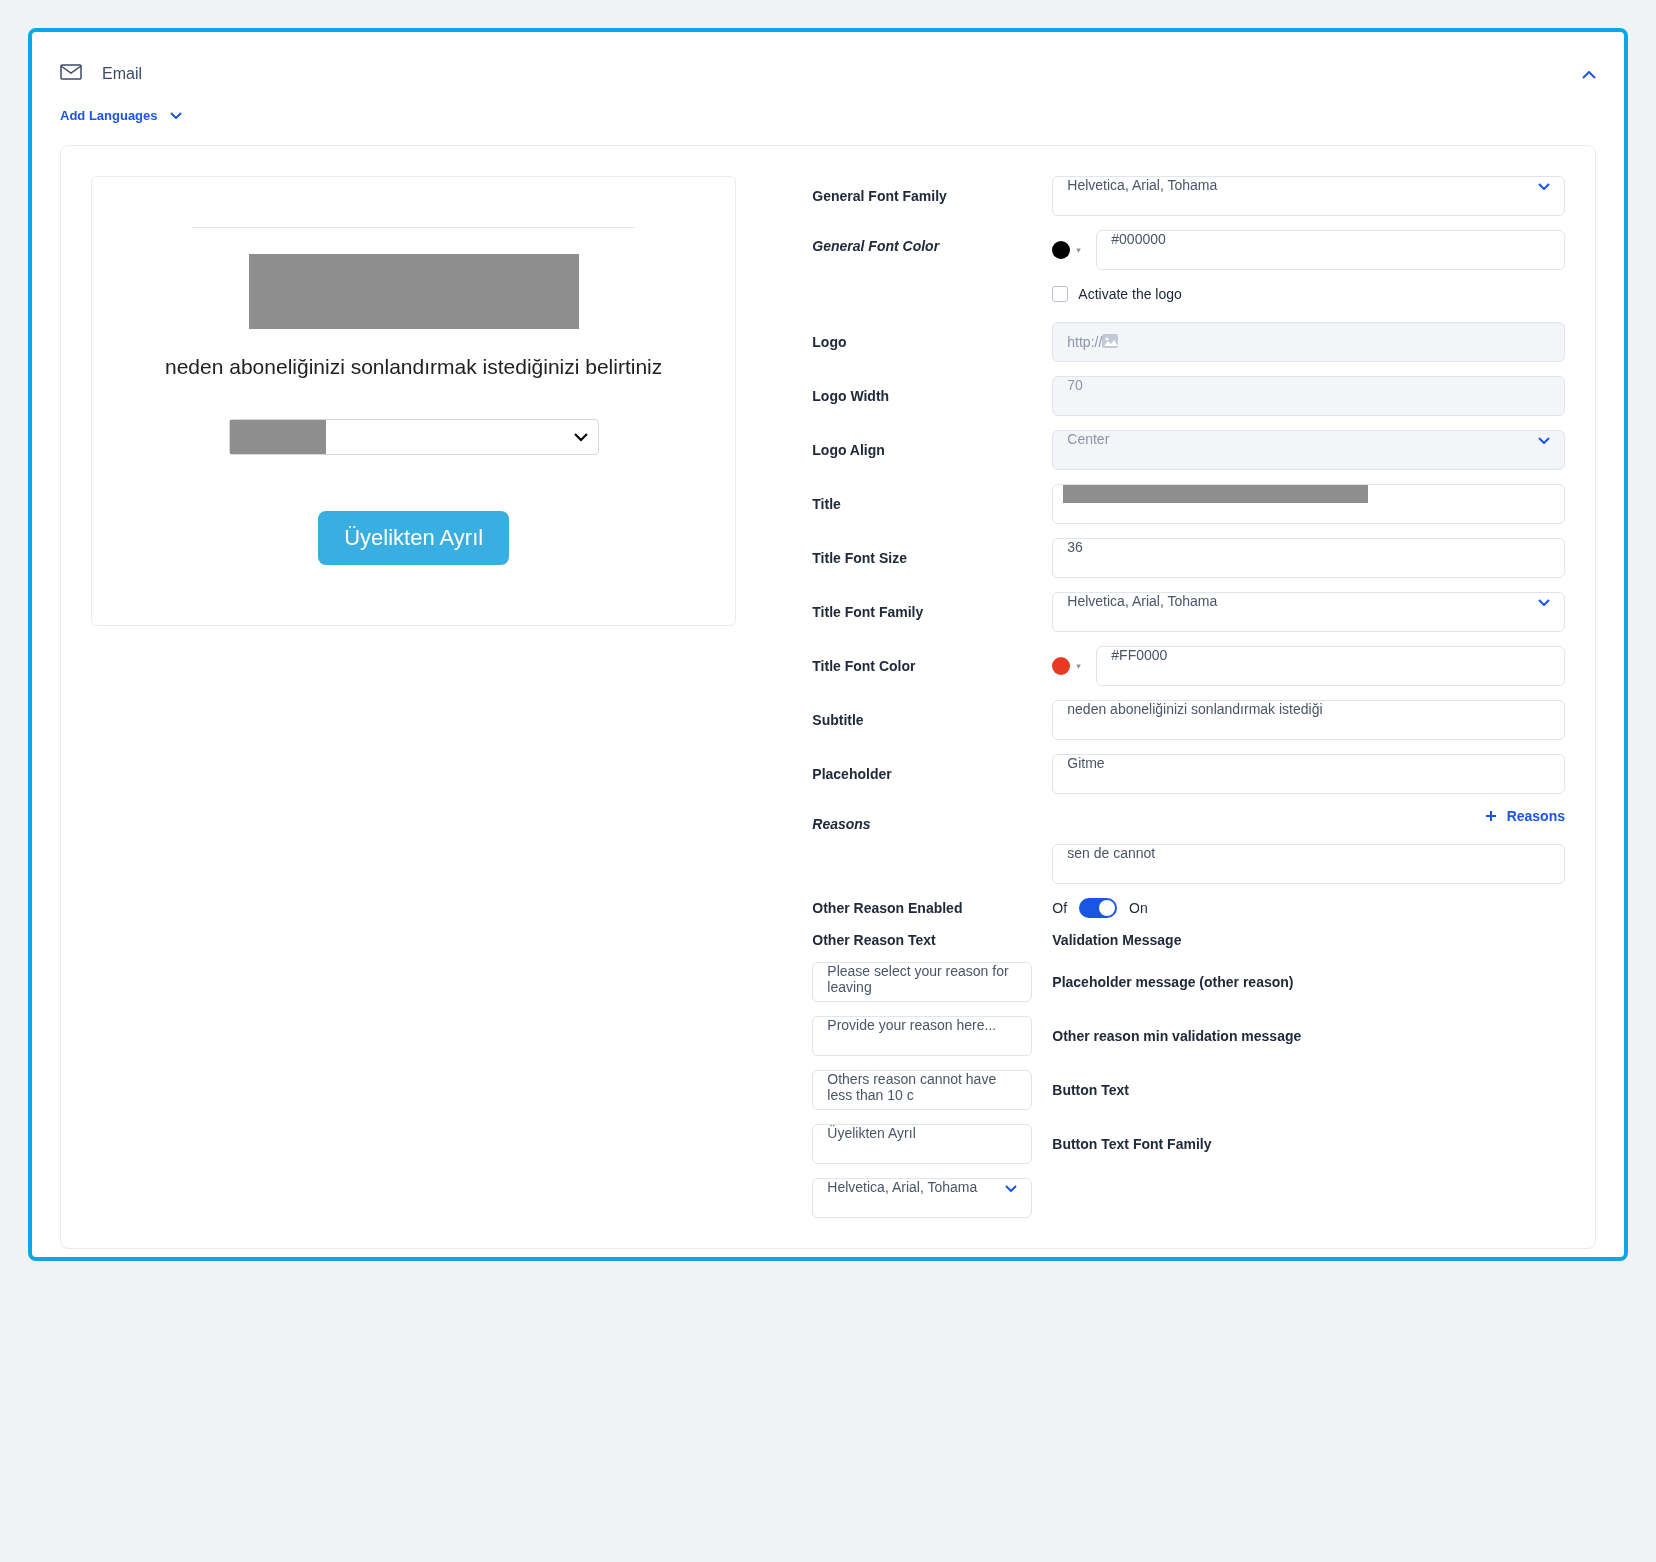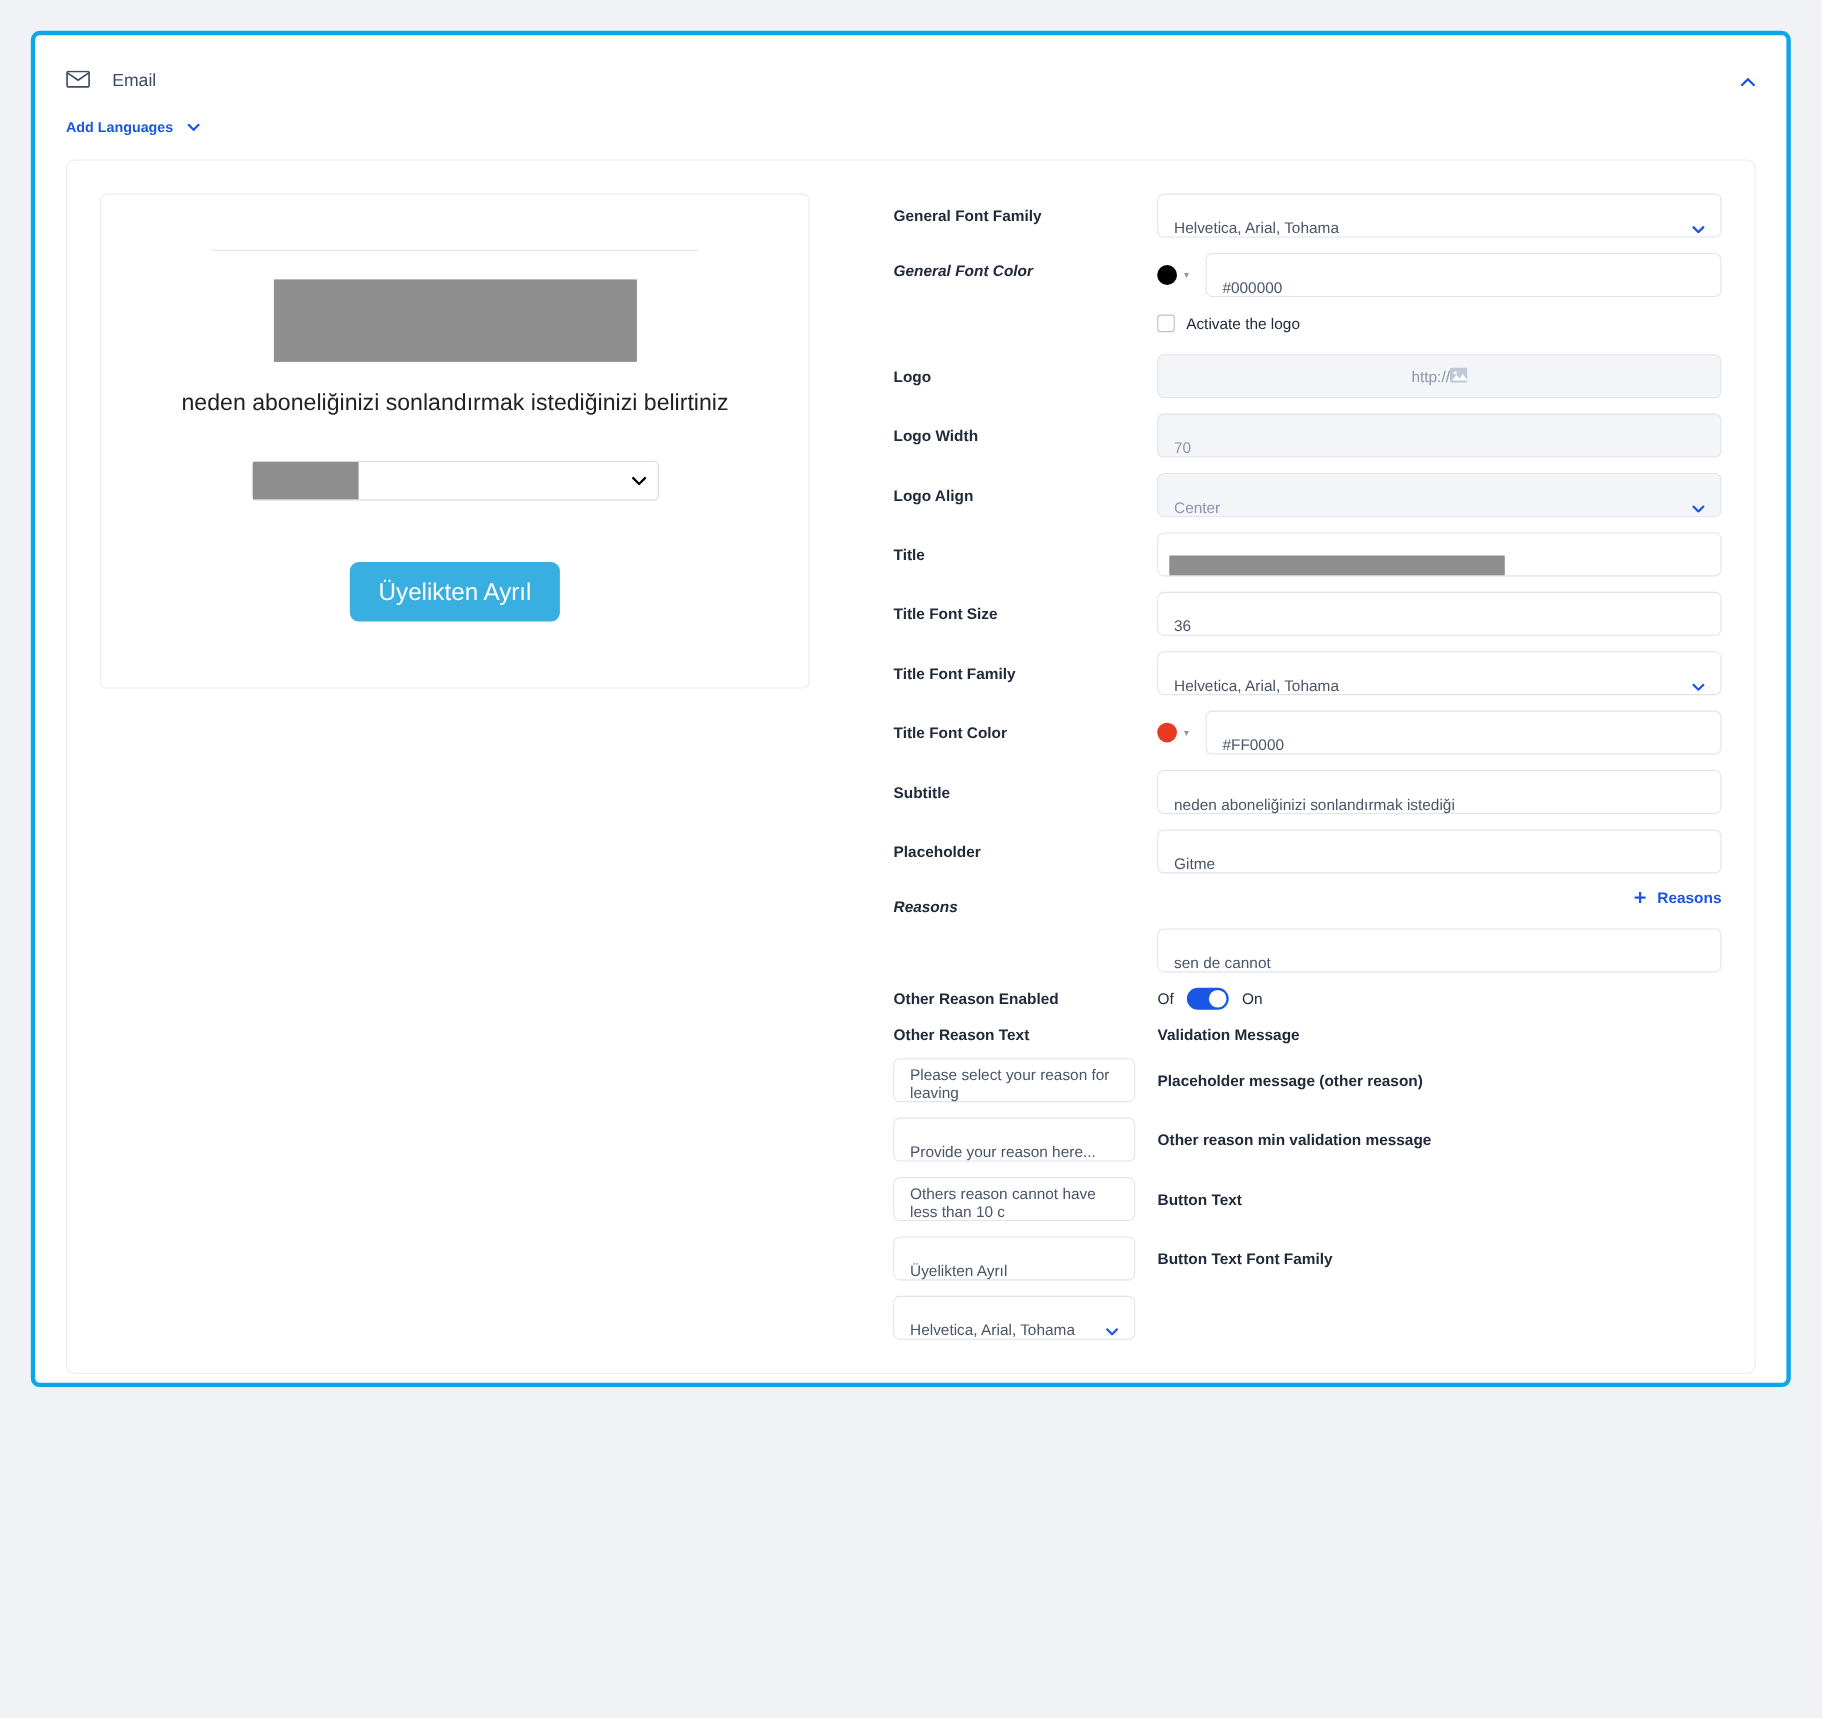--- a/index.html
+++ b/index.html
@@ -145,21 +145,21 @@
   .input, .select {
     border: 1px solid #e1e4ea;
     border-radius: 6px;
     height: 40px;
     width: 100%;
     padding: 0 14px;
     font-size: 14px;
     color: #4a5568;
     background: #fff;
     display: flex;
-    align-items: flex-end;
+    align-items: flex-start;
     justify-content: space-between;
   }
   .input.disabled, .select.disabled {
     background: #f3f5f8;
     color: #8c96a9;
   }
   .select .caret { color: #1a55e3; }
   .color-row {
     display: flex;
     align-items: center;
@@ -199,21 +199,21 @@
     color: #212a3b;
   }
   .logo-cell {
     display: flex;
     flex-direction: column;
     gap: 6px;
   }
   .logo-input {
     display: flex;
     align-items: center;
-    justify-content: center;
+    justify-content: flex-start;
   }
   .image-icon {
     color: #b0b8c6;
   }
   .title-input-inner {
     background: #8e8e8e;
     height: 18px;
     width: 62%;
   }
   .reasons-add {

